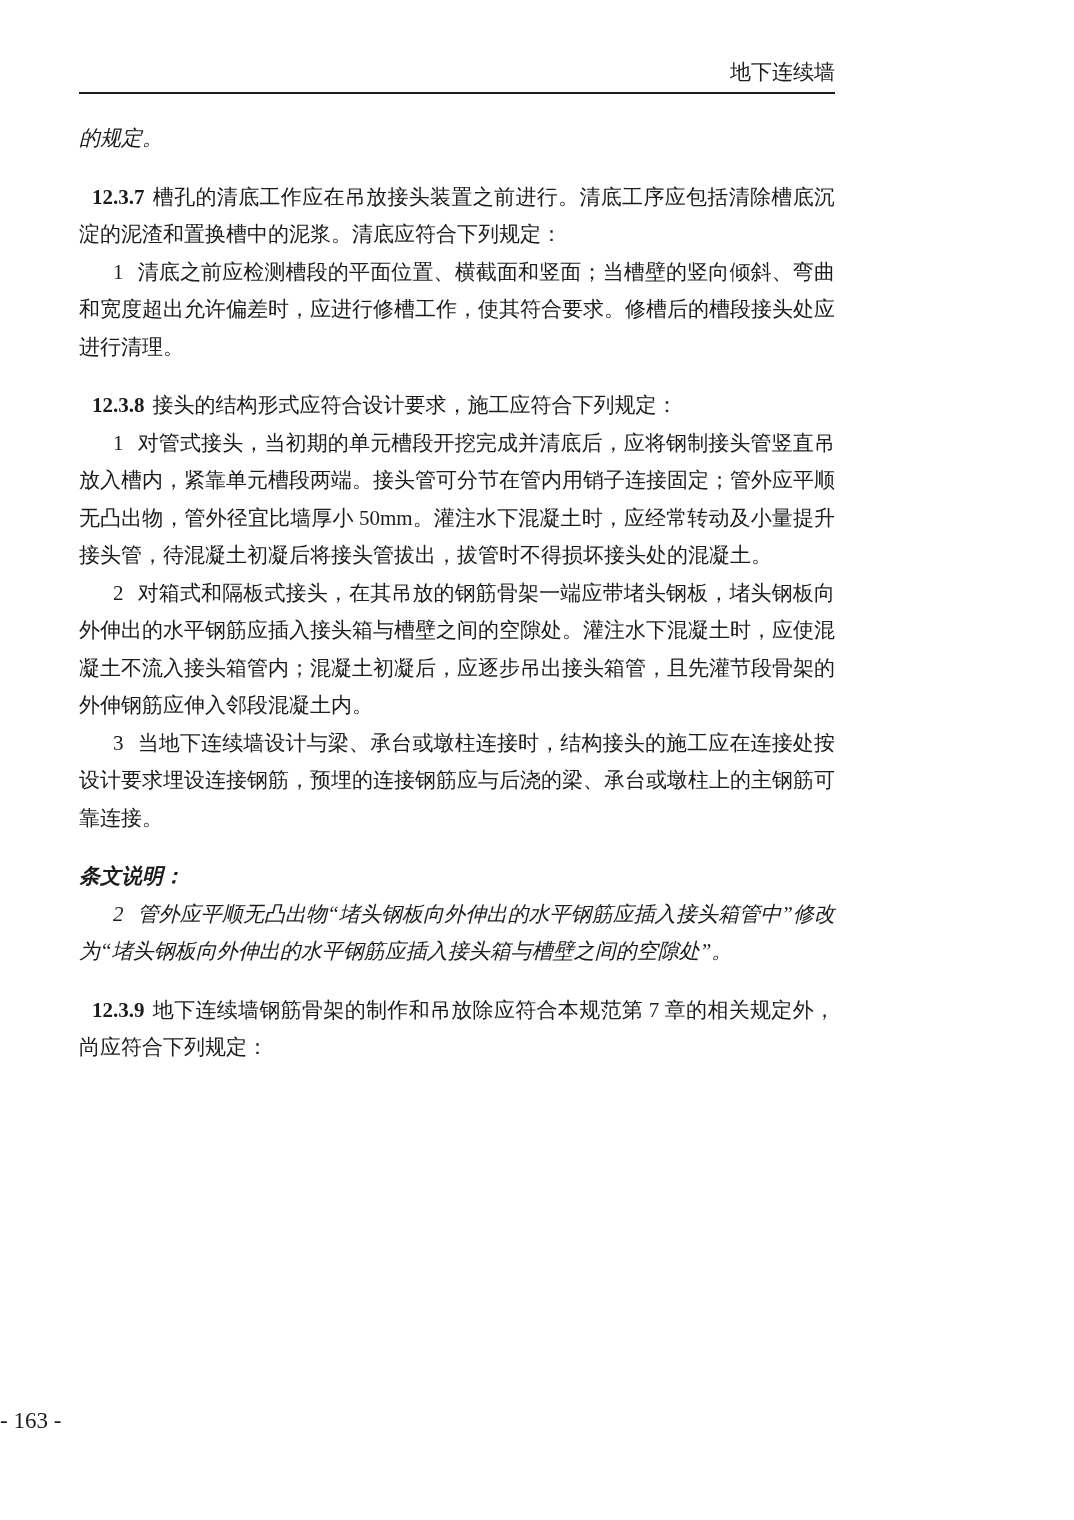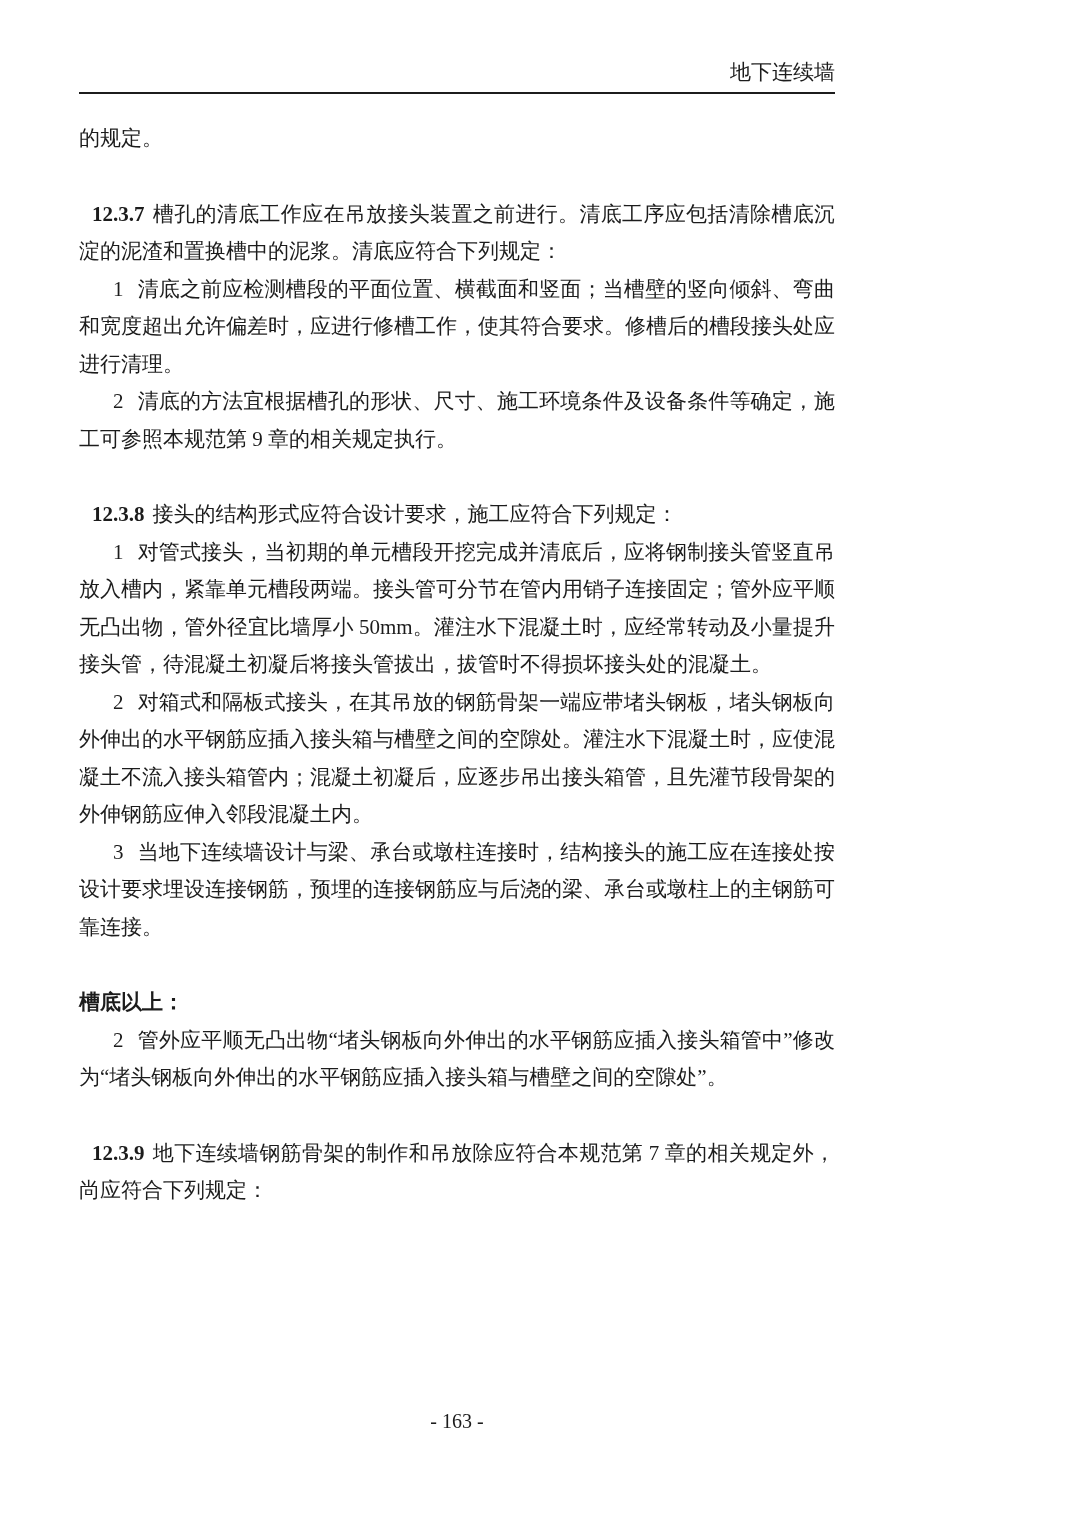--- a/index.html
+++ b/index.html
@@ -29,40 +29,39 @@
     font-size: 21px;
     line-height: 37.5px;
   }
   .para {
     margin: 0;
     text-align: justify;
   }
   .continuation {
     margin-top: 26px;
   }
-  .kai { }
-  .gap-top { margin-top: 38px; }
+  .kai { font-style: italic; }
+  .gap-top { margin-top: 21px; }
   .clause-intro { text-indent: 13px; }
   .clause-num {
     font-weight: bold;
     margin-right: 8px;
   }
   .item { text-indent: 34px; }
   .item-num { margin-right: 14px; }
   .commentary-heading {
     font-weight: bold;
     text-indent: 0;
   }
   .page-footer {
     position: absolute;
     left: 0;
     right: 0;
     bottom: 86px;
-    text-align: center;
-    font-size: 20px;
+    font-size: 23px;
     line-height: 26px;
   }
 </style>
 </head>
 <body>
 
 <div class="page">
 
   <div class="content">
 
@@ -74,42 +73,39 @@
 
       <p class="para kai continuation">的规定。</p>
 
       <section>
         <p class="para clause-intro gap-top">
           <span class="clause-num">12.3.7</span><span>槽孔的清底工作应在吊放接头装置之前进行。清底工序应包括清除槽底沉淀的泥渣和置换槽中的泥浆。清底应符合下列规定：</span>
         </p>
         <p class="para item">
           <span class="item-num">1</span><span>清底之前应检测槽段的平面位置、横截面和竖面；当槽壁的竖向倾斜、弯曲和宽度超出允许偏差时，应进行修槽工作，使其符合要求。修槽后的槽段接头处应进行清理。</span>
         </p>
-        <p class="para item">
-          <span class="item-num">2</span><span>清底的方法宜根据槽孔的形状、尺寸、施工环境条件及设备条件等确定，施工可参照本规范第 9 章的相关规定执行。</span>
-        </p>
       </section>
 
       <section>
         <p class="para clause-intro gap-top">
           <span class="clause-num">12.3.8</span><span>接头的结构形式应符合设计要求，施工应符合下列规定：</span>
         </p>
         <p class="para item">
           <span class="item-num">1</span><span>对管式接头，当初期的单元槽段开挖完成并清底后，应将钢制接头管竖直吊放入槽内，紧靠单元槽段两端。接头管可分节在管内用销子连接固定；管外应平顺无凸出物，管外径宜比墙厚小 50mm。灌注水下混凝土时，应经常转动及小量提升接头管，待混凝土初凝后将接头管拔出，拔管时不得损坏接头处的混凝土。</span>
         </p>
         <p class="para item">
           <span class="item-num">2</span><span>对箱式和隔板式接头，在其吊放的钢筋骨架一端应带堵头钢板，堵头钢板向外伸出的水平钢筋应插入接头箱与槽壁之间的空隙处。灌注水下混凝土时，应使混凝土不流入接头箱管内；混凝土初凝后，应逐步吊出接头箱管，且先灌节段骨架的外伸钢筋应伸入邻段混凝土内。</span>
         </p>
         <p class="para item">
           <span class="item-num">3</span><span>当地下连续墙设计与梁、承台或墩柱连接时，结构接头的施工应在连接处按设计要求埋设连接钢筋，预埋的连接钢筋应与后浇的梁、承台或墩柱上的主钢筋可靠连接。</span>
         </p>
       </section>
 
       <section>
-        <p class="para kai commentary-heading gap-top">槽底以上：</p>
+        <p class="para kai commentary-heading gap-top">条文说明：</p>
         <p class="para kai item">
           <span class="item-num">2</span><span>管外应平顺无凸出物“堵头钢板向外伸出的水平钢筋应插入接头箱管中”修改为“堵头钢板向外伸出的水平钢筋应插入接头箱与槽壁之间的空隙处”。</span>
         </p>
       </section>
 
       <section>
         <p class="para clause-intro gap-top">
           <span class="clause-num">12.3.9</span><span>地下连续墙钢筋骨架的制作和吊放除应符合本规范第 7 章的相关规定外，尚应符合下列规定：</span>
         </p>
       </section>

